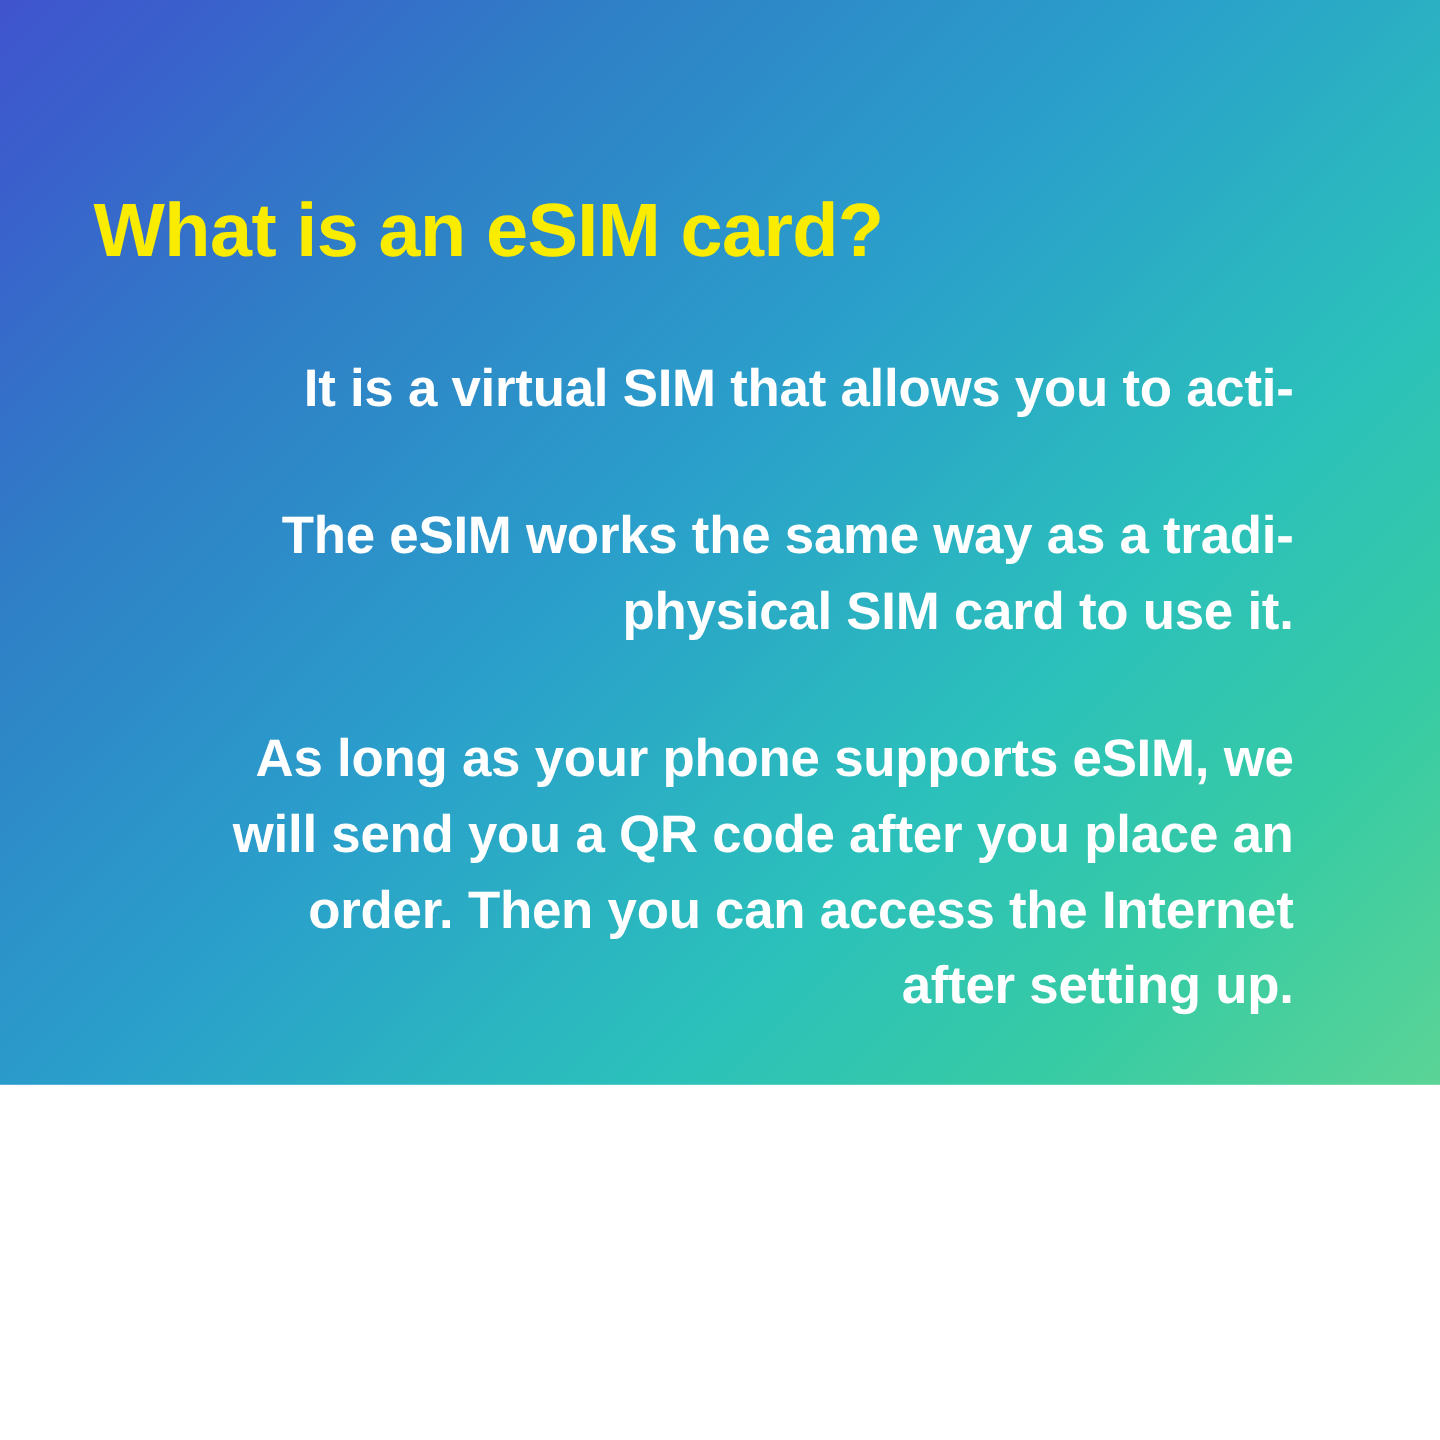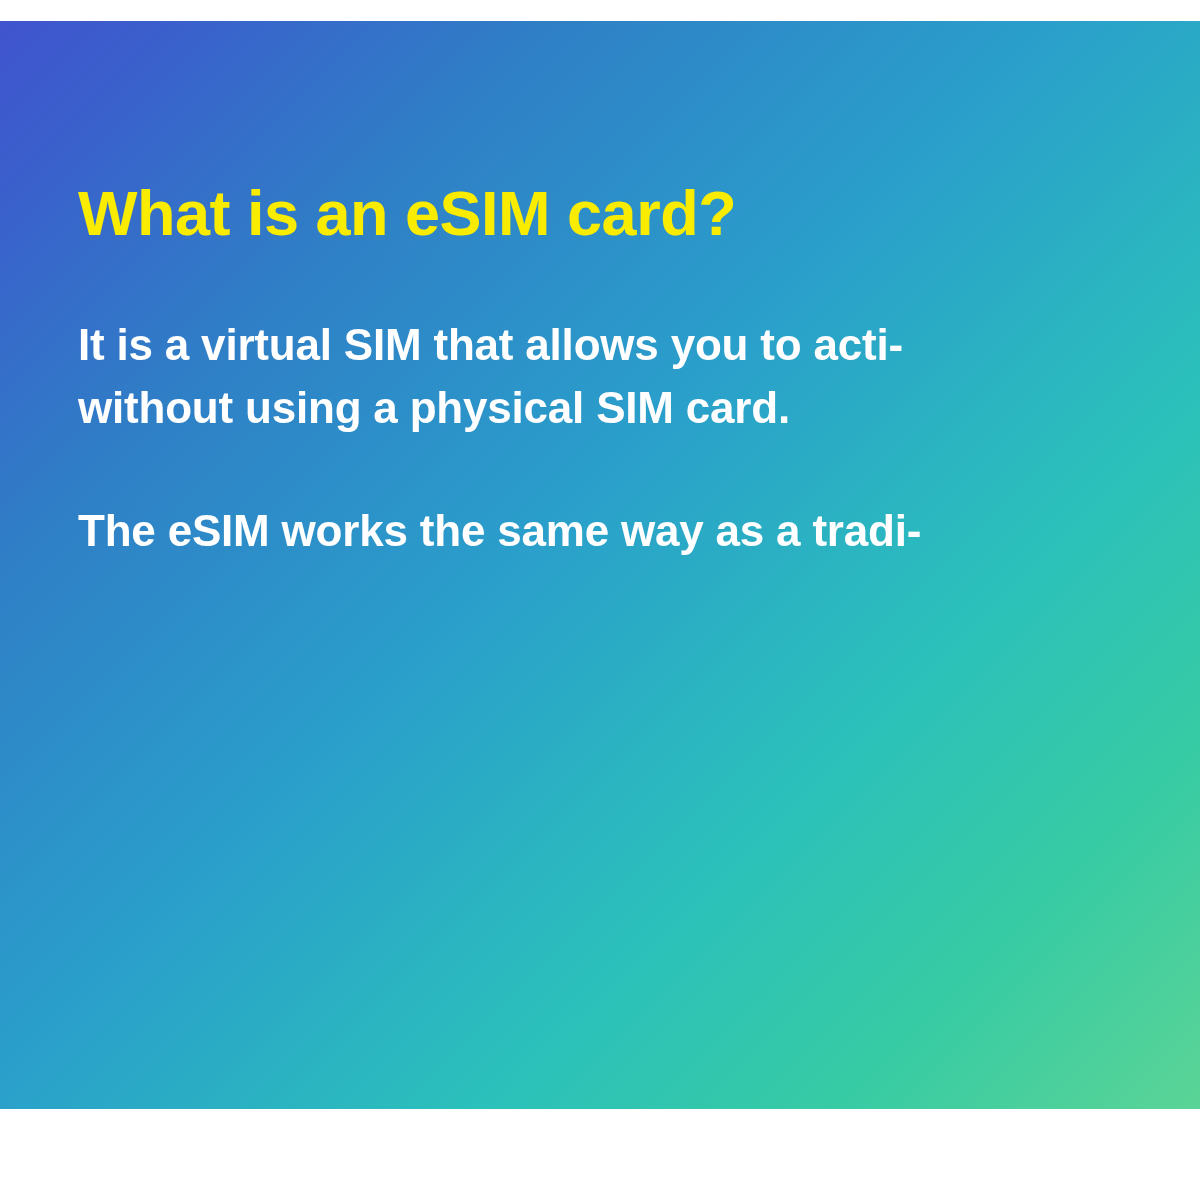--- a/index.html
+++ b/index.html
@@ -11,33 +11,32 @@
   body {
     width: 1200px;
     height: 1200px;
     overflow: hidden;
     font-family: "Liberation Sans", "DejaVu Sans", sans-serif;
   }
 
   #info-card {
     position: relative;
     width: 1200px;
-    height: 1088px;
+    height: 904px;
     box-sizing: border-box;
     
     background: linear-gradient(135deg,
         #4054CE 0%,
         #3A60CC 8%,
         #2F7FC6 24%,
         #2A9FCB 46%,
         #2BC0BB 68%,
         #37CBA4 84%,
         #5BD496 100%);
     overflow: hidden;
-    margin-top: 21px;
   }
 
   #card-inner {
     position: absolute;
     left: 78px;
     top: 0;
     width: 1040px;
   }
 
   .heading {
@@ -73,37 +72,44 @@
     letter-spacing: -0.2px;
   }
 
   .paragraph:last-child {
     margin-bottom: 0;
   }
 
   .pline {
     display: block;
     white-space: nowrap;
+    text-align: right;
   }
 </style>
 </head>
 <body>
 
 <div id="info-card">
   <div id="card-inner">
 
     <h1 class="heading">What is an eSIM card?</h1>
 
     <div class="body-block">
 
       <p class="paragraph">
         <span class="pline">It is a virtual SIM that allows you to acti-</span>
-        <span class="pline">without using a physical SIM card.</span>
       </p>
 
       <p class="paragraph">
         <span class="pline">The eSIM works the same way as a tradi-</span>
+        <span class="pline">physical SIM card to use it.</span>
       </p>
 
+      <p class="paragraph">
+        <span class="pline">As long as your phone supports eSIM, we</span>
+        <span class="pline">will send you a QR code after you place an</span>
+        <span class="pline">order. Then you can access the Internet</span>
+        <span class="pline">after setting up.</span>
+      </p>
 
     </div>
   </div>
 </div>
 
 </body></html>

